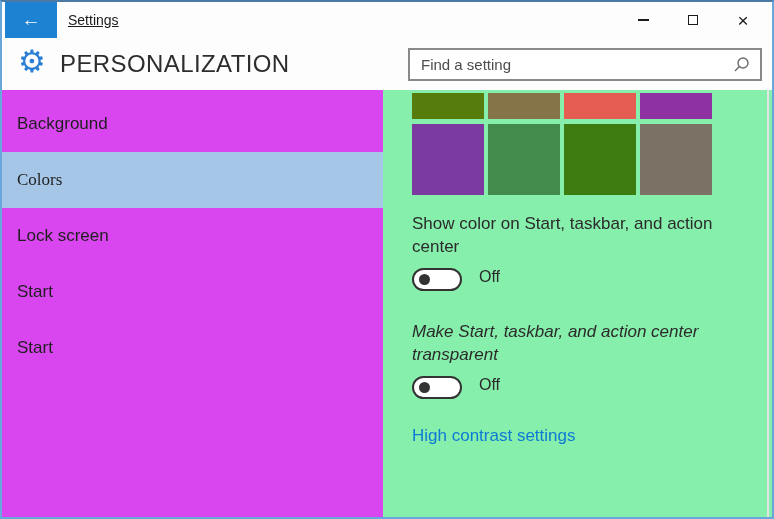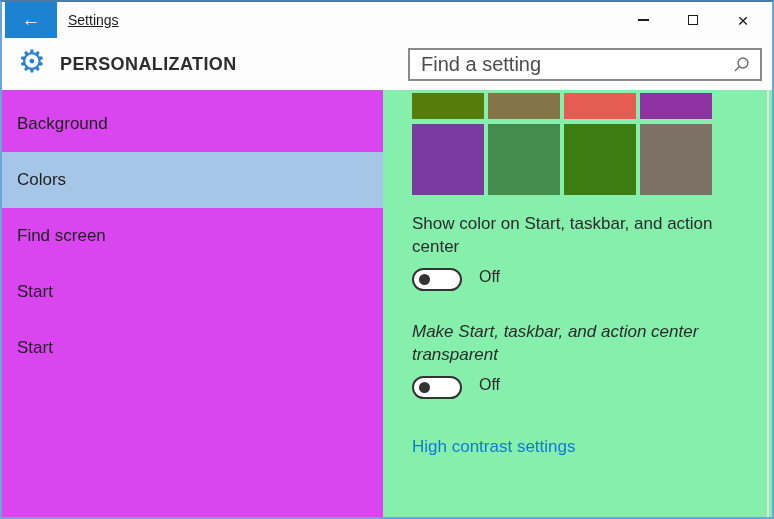--- a/index.html
+++ b/index.html
@@ -23,28 +23,28 @@
   .controls { position:absolute; right:4px; top:0; height:36px; display:flex; }
   .ctrl { width:50px; height:36px; display:flex; align-items:center; justify-content:center; cursor:pointer; }
   .glyph-min { width:11px; height:2px; background:#1b1b1b; }
   .glyph-max { width:10px; height:10px; border:1.5px solid #1b1b1b; background:transparent; }
   .glyph-close { font-size:19px; color:#1b1b1b; line-height:1; }
 
   
   .header { position:absolute; top:36px; left:0; right:0; height:52px; background:#fdfdfd; }
   .gear { position:absolute; left:16px; top:8px; font-size:31px; line-height:1; color:#2a7fd4; }
   .page-title { position:absolute; left:58px; top:0; height:52px; line-height:52px;
-    font-size:18px; font-weight:700; letter-spacing:0.4px; color:#2d2d2d; }
+    font-size:24px; font-weight:400; letter-spacing:0.4px; color:#2d2d2d; }
   .searchbox {
     position:absolute; left:406px; top:10px; width:354px; height:33px;
     border:2px solid #898989; background:#fff; display:flex; align-items:center;
   }
   .searchbox input {
     flex:1; border:none; outline:none; height:100%; padding:0 6px 0 11px;
-    font-family:"Liberation Sans", sans-serif; font-size:20px; color:#333;
+    font-family:"Liberation Sans", sans-serif; font-size:15px; color:#333;
   }
   .searchbox input::placeholder { color:#4c4c4c; opacity:1; }
   .search-icon { margin-right:10px; display:block; }
 
   
   .body { position:absolute; top:88px; left:0; right:0; bottom:0; background:#fff; }
   .sidebar { position:absolute; left:0; top:0; bottom:0; width:381px; background:#d946ef; padding-top:6px; }
   .nav-item { height:56px; line-height:56px; padding-left:15px; font-size:17px; color:#1f1f1f; cursor:pointer; }
   .nav-item.selected { background:#a5c6e7; }
 
@@ -61,21 +61,21 @@
   .toggle-row { position:absolute; left:29px; display:flex; align-items:flex-start; gap:17px; }
   .toggle-1 { top:178px; }
   .toggle-2 { top:286px; }
   .toggle {
     width:50px; height:23px; border:2px solid #333; border-radius:12px; background:#fff;
     display:flex; align-items:center; cursor:pointer;
   }
   .knob { width:11px; height:11px; border-radius:50%; background:#333; margin-left:5px; }
   .toggle-state { font-size:16px; color:#2b2b2b; }
 
-  .hc-link { position:absolute; left:29px; top:336px; font-size:17px; cursor:pointer;margin-top:11px; }
+  .hc-link { position:absolute; left:29px; top:336px; font-size:17px; cursor:pointer; }
 
   .scroll-track { position:absolute; right:3px; top:0; bottom:0; width:2px; background:#e3e3e3; }
 </style>
 </head>
 <body>
 
 <div class="window">
 
   <div class="titlebar">
     <div class="back-btn">
@@ -104,22 +104,22 @@
         <circle cx="10" cy="7" r="5" fill="none" stroke="#6b6b6b" stroke-width="1.4"></circle>
         <line x1="6.4" y1="10.6" x2="2" y2="15" stroke="#6b6b6b" stroke-width="1.4"></line>
       </svg>
     </div>
   </div>
 
   <div class="body">
 
     <div class="sidebar">
       <div class="nav-item">Background</div>
-      <div class="nav-item selected" style="background-color: rgb(165, 198, 231);">Colors</div>
-      <div class="nav-item">Find screen</div>
+      <div class="nav-item selected" style="background-color: rgb(165, 198, 231); font-family: Liberation Serif, serif;">Colors</div>
+      <div class="nav-item">Lock screen</div>
       <div class="nav-item">Start</div>
       <div class="nav-item">Start</div>
     </div>
 
     <div class="content">
 
       <div class="swatch-row partial">
         <div class="swatch" style="background-color: rgb(86, 124, 12);"></div>
         <div class="swatch" style="background-color: rgb(133, 116, 71);"></div>
         <div class="swatch" style="background-color: rgb(228, 92, 82);"></div>

